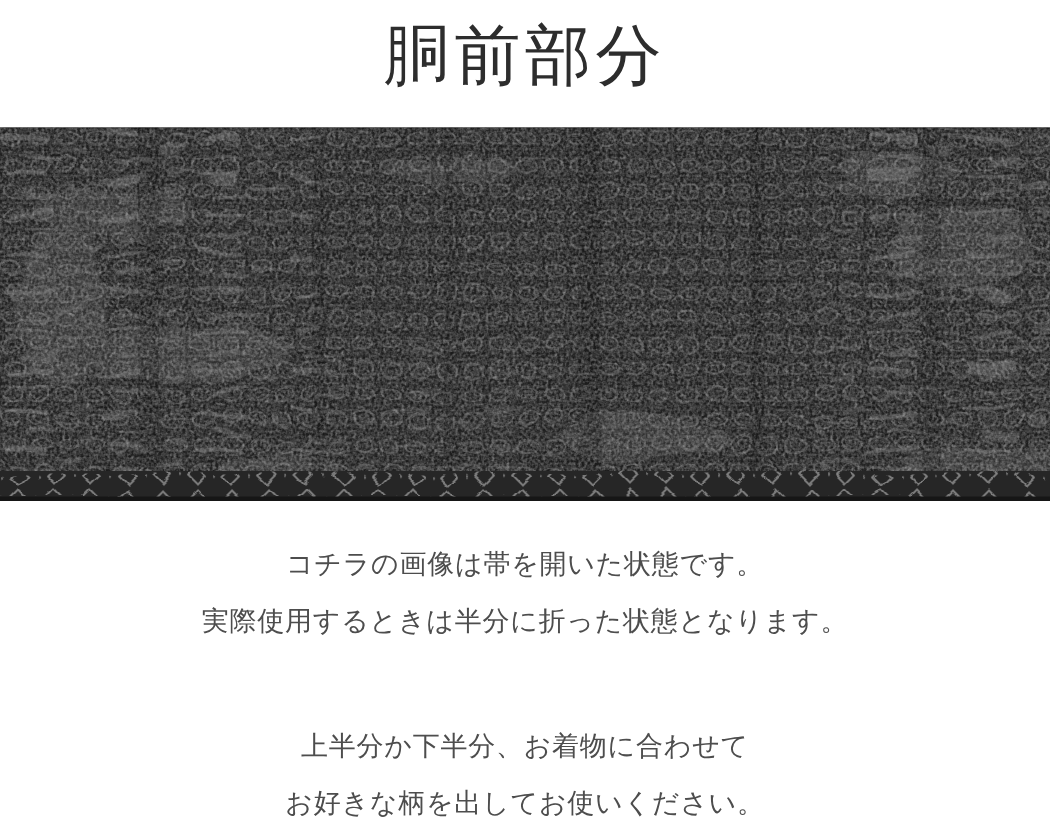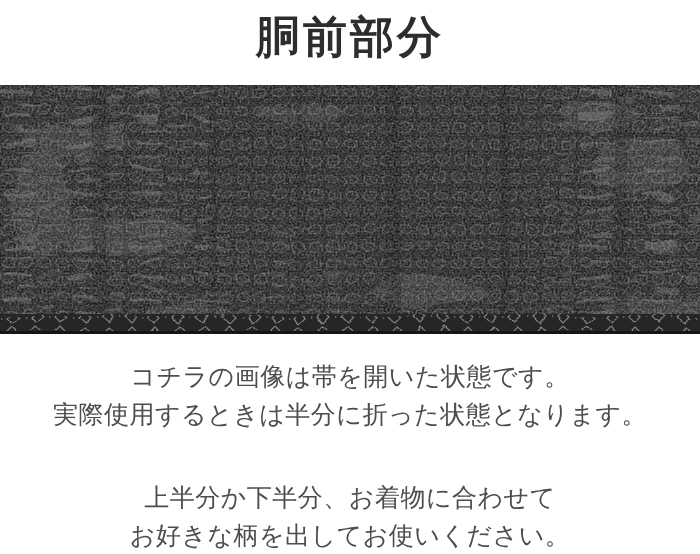--- a/index.html
+++ b/index.html
@@ -16,41 +16,41 @@
   .page {
     width: 700px;
     height: 554px;
     background: #ffffff;
   }
   .title {
     margin: 0;
     padding-top: 13px;
     text-align: center;
     font-family: "Liberation Serif", "DejaVu Serif", serif;
-    font-weight: 700;
+    font-weight: 400;
     font-size: 44px;
     line-height: 49px;
     letter-spacing: 3px;
     color: #2d2d2d;
   }
   .fabric {
     margin-top: 23px;
     width: 700px;
     height: 249px;
     background: #232323;
   }
   .fabric svg {
     display: block;
     width: 700px;
     height: 249px;
   }
   .note {
     margin: 23px 0 0 0;
     text-align: center;
-    font-size: 25px;
+    font-size: 18px;
     line-height: 38px;
     letter-spacing: 0.5px;
     color: #4d4d4d;
   }
   .note .line {
     display: block;
   }
   .note-2 {
     margin-top: 45px;
   }

